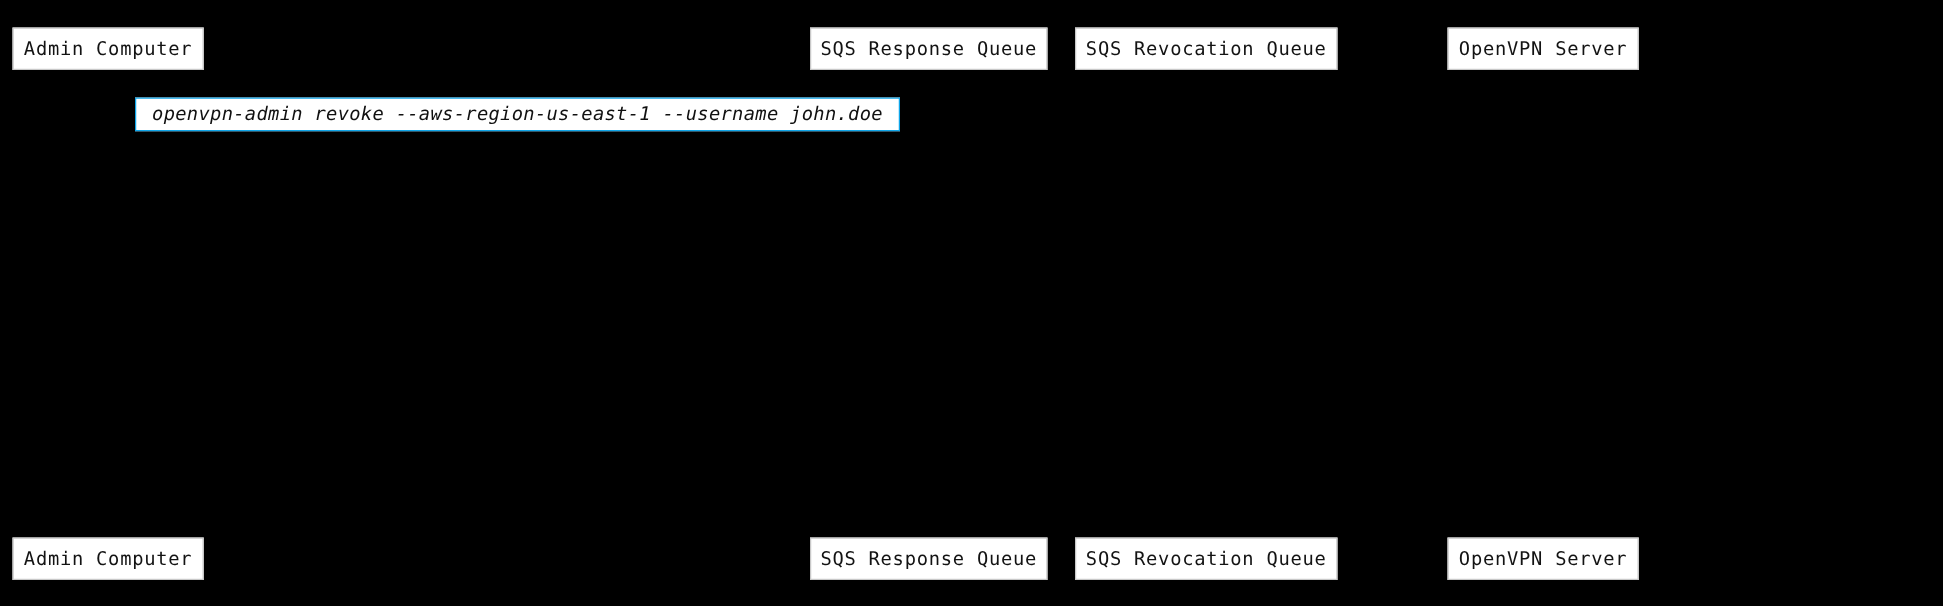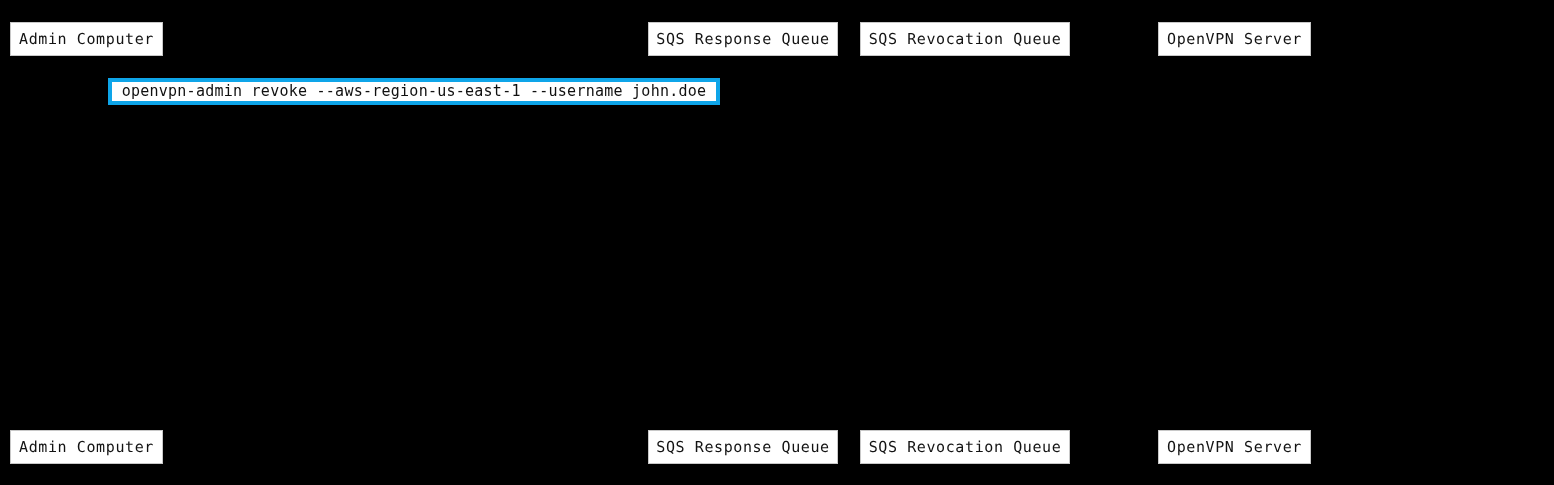--- a/index.html
+++ b/index.html
@@ -34,31 +34,32 @@
     align-items: center;
     justify-content: center;
     white-space: nowrap;
     text-rendering: geometricPrecision;
   }
   
   .msg-label {
     position: absolute;
     box-sizing: border-box;
     background: #ffffff;
-    border: 4px solid #0ea5e9;
+    border: 1px solid #0ea5e9;
     color: #101010;
     font-family: "DejaVu Sans Mono", monospace;
     font-size: 15px;
     line-height: 1;
     letter-spacing: 0.25px;
     display: flex;
     align-items: center;
     justify-content: center;
     white-space: nowrap;
     padding: 0 5px;
+    font-style: italic;
   }
   
   .lifeline {
     position: absolute;
     width: 1px;
     background: #000000;
   }
   .arrow {
     position: absolute;
     height: 1px;

